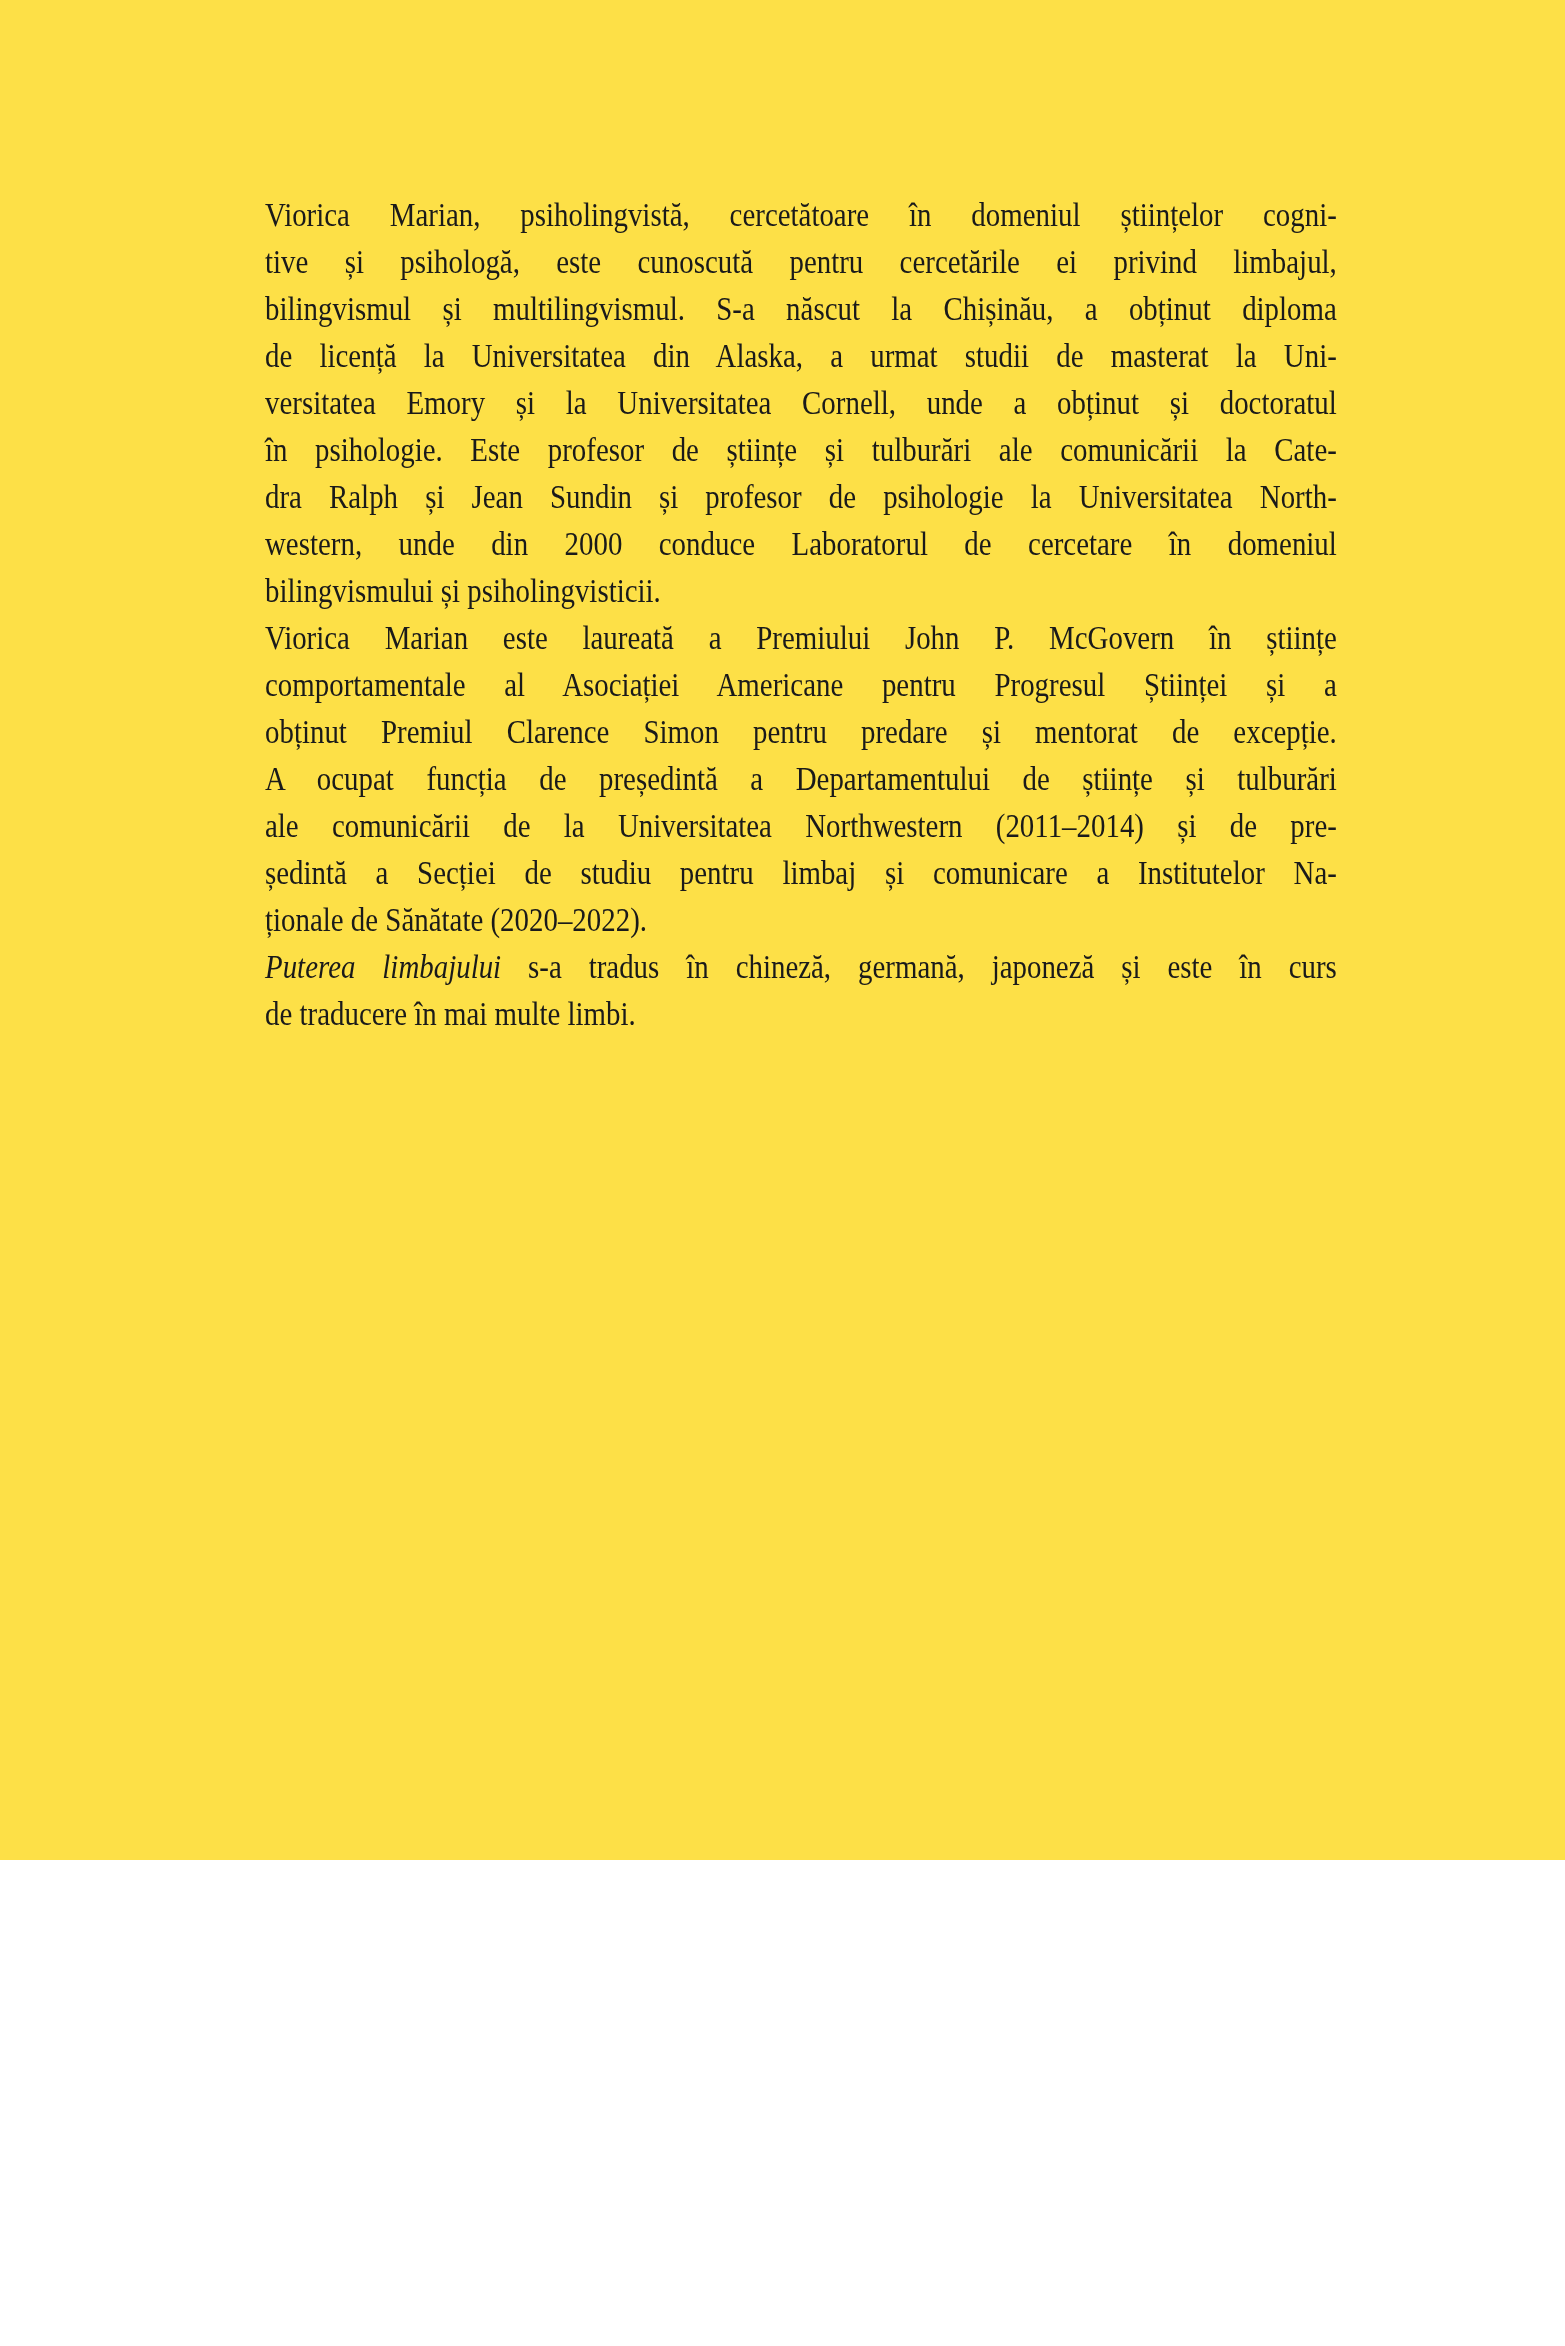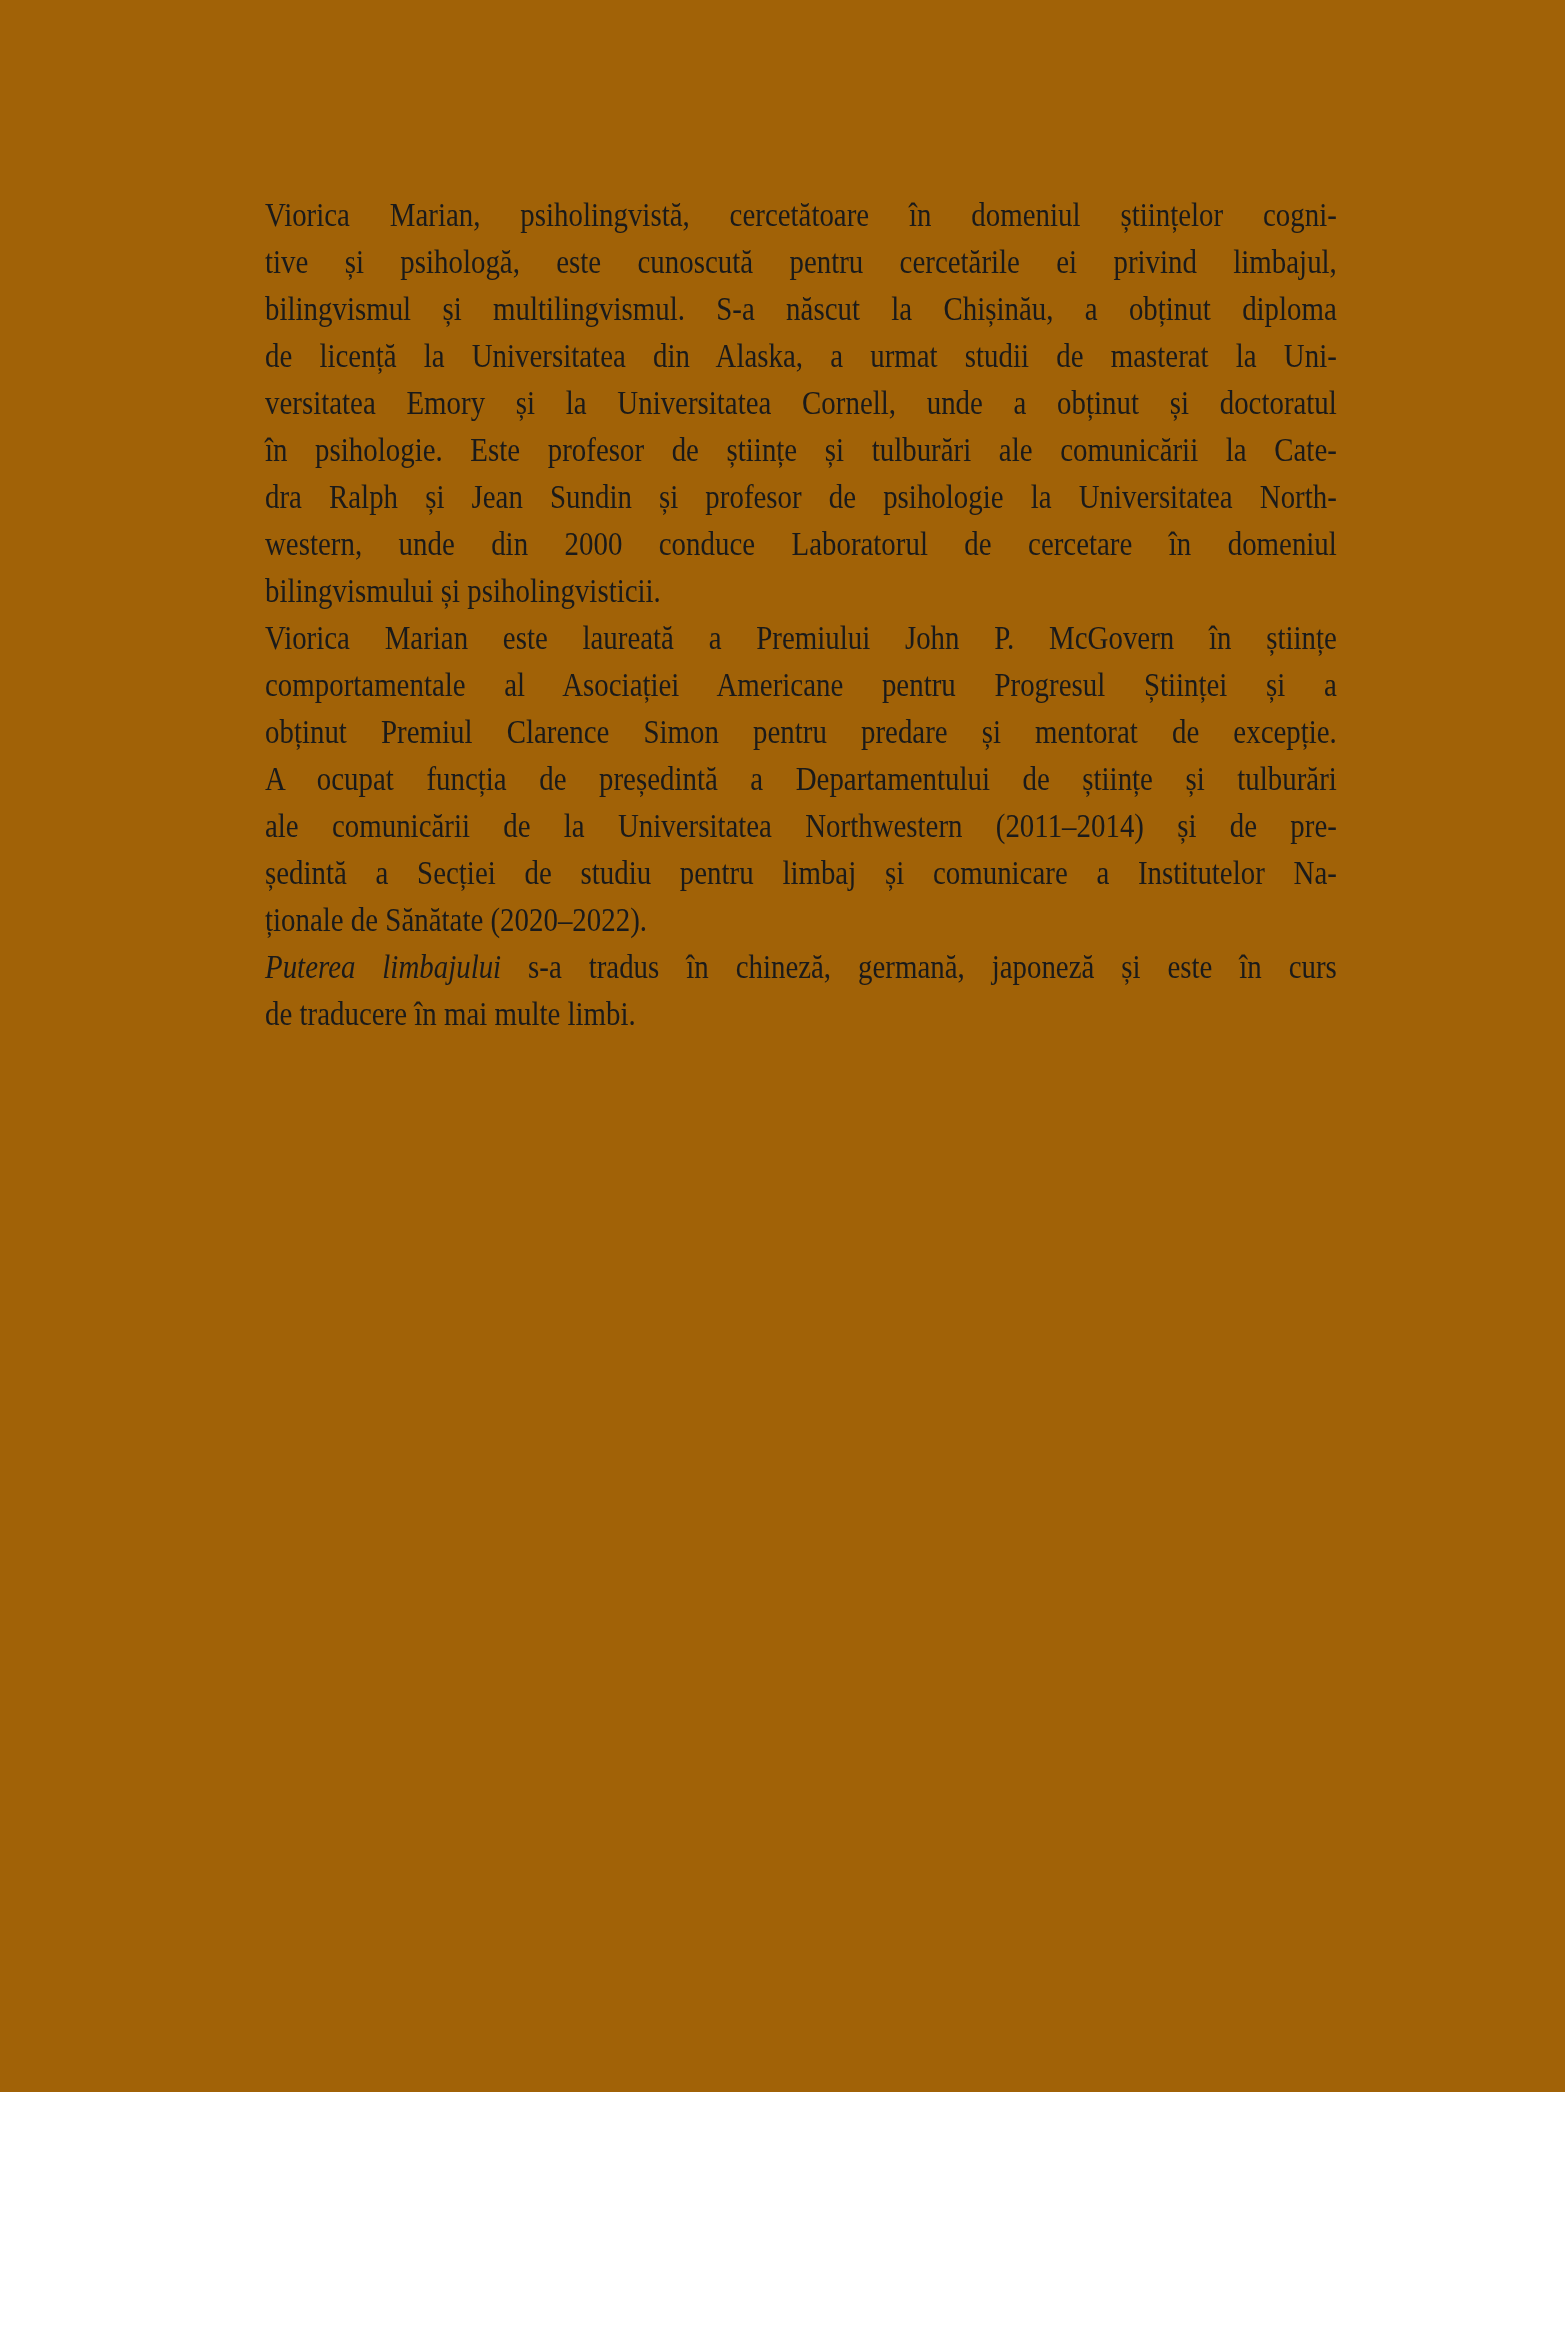--- a/index.html
+++ b/index.html
@@ -3,22 +3,22 @@
 <meta charset="utf-8">
 <style>
   html, body {
     margin: 0;
     padding: 0;
     background: #ffffff;
   }
   .page {
     position: relative;
     width: 1565px;
-    height: 2092px;
-    background: #a16207;
+    height: 1860px;
+    background: #fde047;
     overflow: hidden;
   }
   .text-block {
     position: absolute;
     left: 265px;
     top: 191px;
     width: 1261px;
     transform: scaleX(0.85);
     transform-origin: 0 0;
     font-family: "Liberation Serif", "DejaVu Serif", serif;

